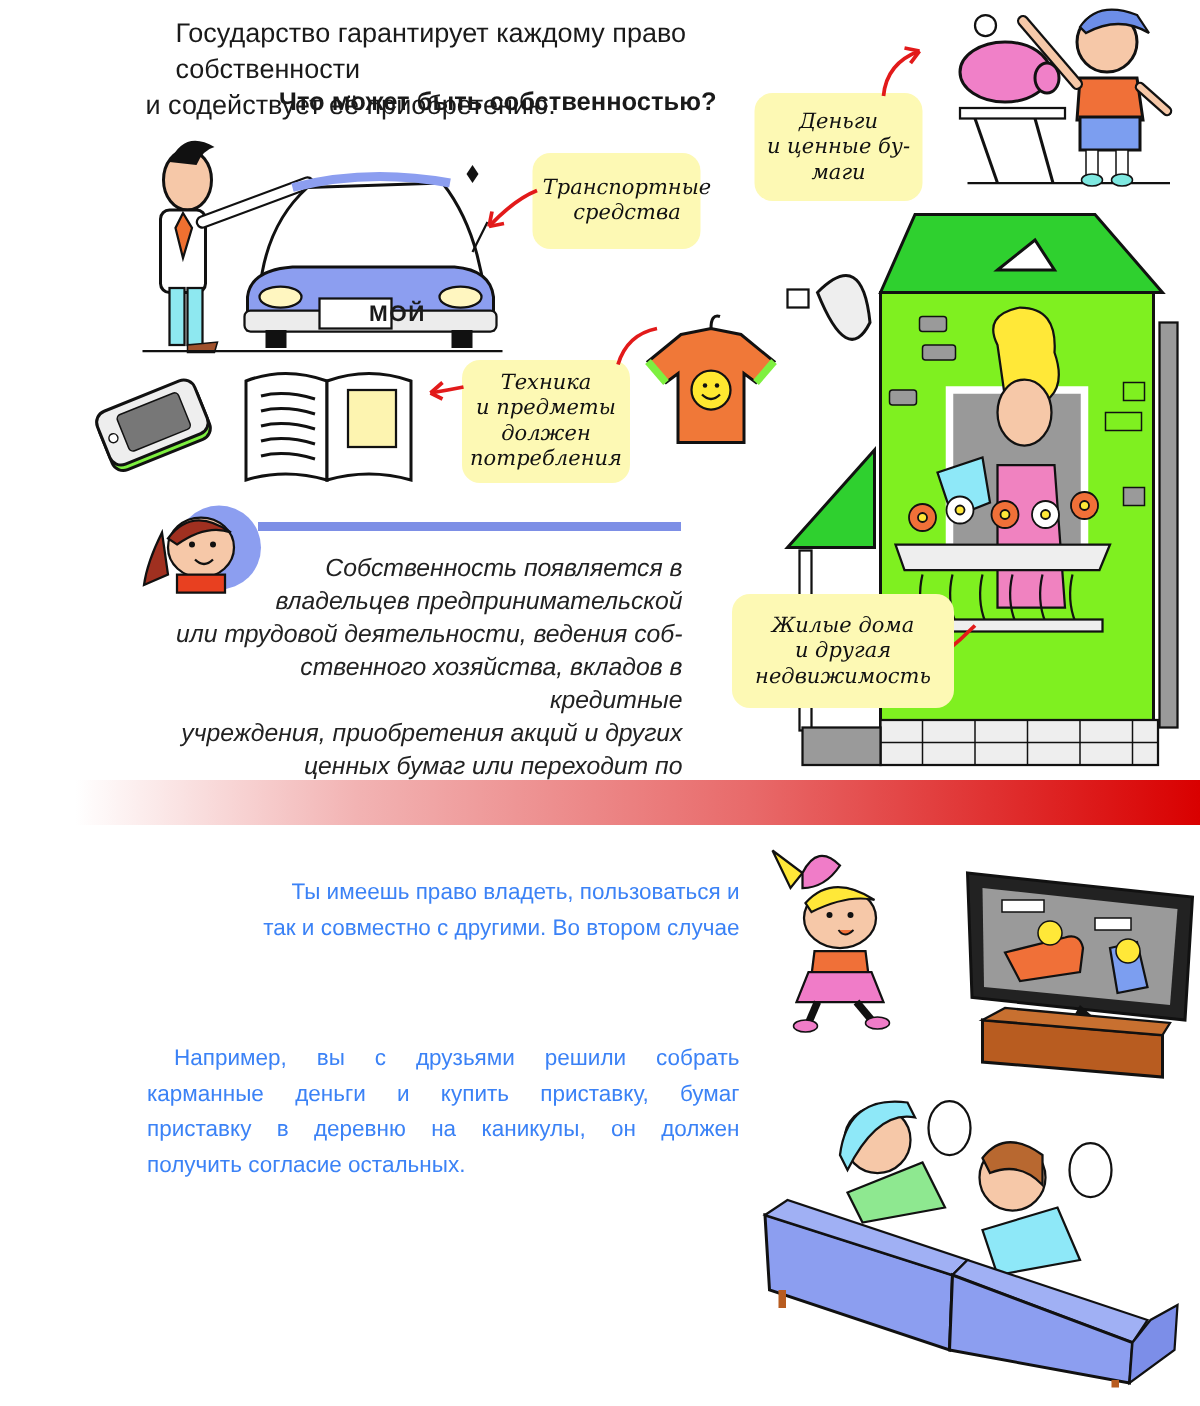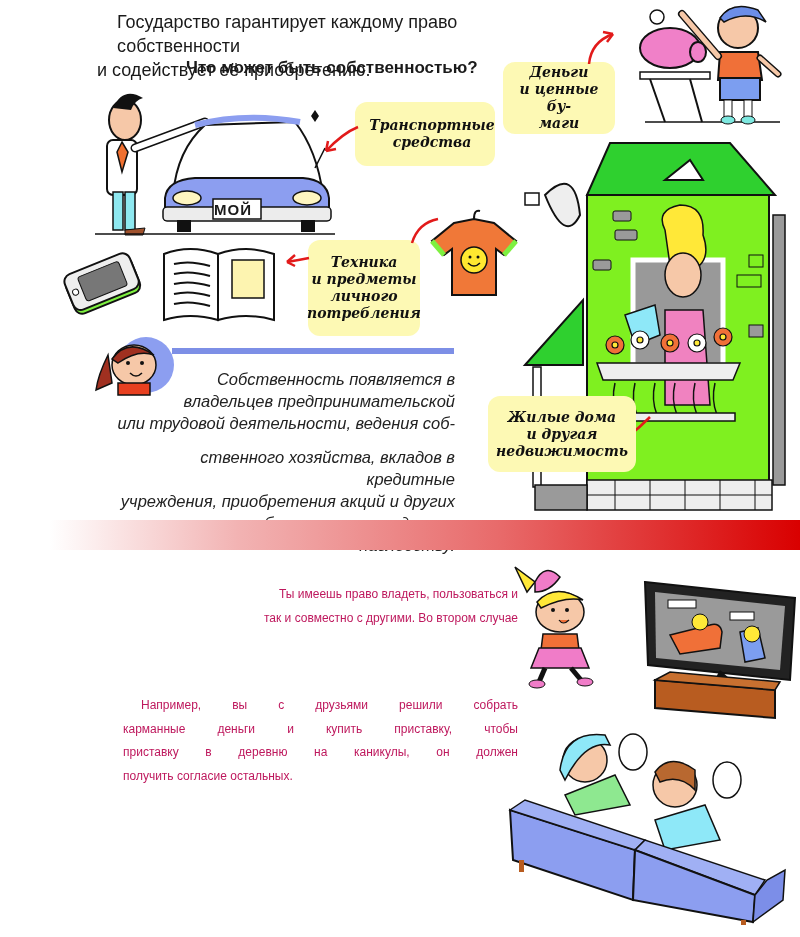--- a/index.html
+++ b/index.html
@@ -1,25 +1,25 @@
 <!DOCTYPE html>
 <html><head>
 <meta charset="utf-8">
 <style>
   html, body { margin:0; padding:0; background:#ffffff; }
   body { width:800px; height:937px; position:relative; overflow:hidden; font-family:"Liberation Sans", sans-serif; color:#1a1a1a; }
   .abs { position:absolute; }
   .intro { left:117px; top:10px; width:460px; font-size:18px; line-height:24px; }
   .intro .l2 { margin-left:-20px; }
   .question { left:186px; top:58px; font-size:17px; font-weight:bold; }
-  .bubble { position:absolute; background:#fdf9b4; border-radius:12px; font-family:"DejaVu Serif", serif; font-style:italic; font-size:14px; line-height:17px; text-align:center; color:#111; display:flex; align-items:center; justify-content:center; padding:4px 6px; box-sizing:border-box;font-weight:bold; }
+  .bubble { position:absolute; background:#fdf9b4; border-radius:12px; font-family:"DejaVu Serif", serif; font-style:italic; font-size:14px; line-height:17px; text-align:center; color:#111; display:flex; align-items:center; justify-content:center; padding:4px 6px; box-sizing:border-box; }
   .quote-bar { left:172px; top:348px; width:282px; height:6px; background:#7d8fe6; }
   .quote { left:170px; top:368px; width:285px; font-size:16.5px; line-height:22px; font-style:italic; text-align:right; color:#222; }
   .divider { left:50px; top:520px; width:750px; height:30px; background:linear-gradient(to right, rgba(255,255,255,1) 0%, #f2b3b3 25%, #e86a6a 60%, #d90000 100%); }
-  .para { font-size:12px; line-height:23.5px; color:#be185d;margin-left:25px; }
+  .para { font-size:15px; line-height:23.5px; color:#3b82f6; }
   .para1 { left:98px; top:583px; width:395px; text-align:right; }
   .para2 { left:98px; top:694px; width:395px; }
   .para2 .ln { display:block; text-align:justify; text-align-last:justify; }
   .para2 .ln.last { text-align-last:left; }
   .para1 .ln { display:block; }
   .para2 .ln:first-child { padding-left:18px; }
   svg { position:absolute; overflow:visible; }
 </style>
 </head>
 <body>
@@ -48,23 +48,23 @@
   <rect x="68" y="127" width="168" height="14" rx="4" fill="#ececec" stroke="#111" stroke-width="1.5"></rect>
   <ellipse cx="92" cy="118" rx="14" ry="7" fill="#fff6c0" stroke="#111" stroke-width="1.5"></ellipse>
   <ellipse cx="212" cy="118" rx="14" ry="7" fill="#fff6c0" stroke="#111" stroke-width="1.5"></ellipse>
   <rect x="118" y="119" width="48" height="20" fill="#fff" stroke="#111" stroke-width="1.5"></rect>
   <rect x="82" y="140" width="14" height="12" fill="#111"></rect>
   <rect x="206" y="140" width="14" height="12" fill="#111"></rect>
   <line x1="0" y1="154" x2="240" y2="154" stroke="#111" stroke-width="1.5"></line>
   <line x1="220" y1="88" x2="230" y2="68" stroke="#111" stroke-width="1.5"></line>
   <path d="M216 36 L220 30 L224 36 L220 42 Z" fill="#111"></path>
 </svg>
-<div class="abs" style="left:214px;top:201px;width:70px;text-align:left;font-size:15px;font-weight:bold;letter-spacing:1px;">МОЙ</div>
-
-<div class="bubble" style="left:355px;top:102px;width:140px;height:64px;padding-left:20px;">
+<div class="abs" style="left:214px;top:201px;width:70px;text-align:right;font-size:15px;font-weight:bold;letter-spacing:1px;">МОЙ</div>
+
+<div class="bubble" style="left:355px;top:102px;width:112px;height:64px;padding-left:20px;">
   <div>
     <div>Транспортные</div>
     <div>средства</div>
   </div>
 </div>
 <svg style="left:318px;top:125px;" width="42" height="30">
     <path d="M40 2 Q25 8 8 26" stroke="#e21a1a" stroke-width="2.5" fill="none"></path>
     <path d="M8 26 L10 16 M8 26 L18 24" stroke="#e21a1a" stroke-width="2.5" fill="none"></path>
   </svg>
 
@@ -116,25 +116,25 @@
   <g stroke="#111" stroke-width="2" fill="none">
     <path d="M14 24 Q30 20 50 26"></path>
       <path d="M14 34 Q30 30 50 36"></path>
       <path d="M14 44 Q30 40 50 46"></path>
       <path d="M14 54 Q30 50 50 56"></path>
       <path d="M14 64 Q30 60 50 66"></path>
   </g>
   <rect x="72" y="20" width="32" height="38" fill="#fdf4b0" stroke="#111" stroke-width="1.5"></rect>
 </svg>
 
-<div class="bubble" style="left:308px;top:240px;width:112px;height:96px;">
+<div class="bubble" style="left:308px;top:240px;width:112px;height:82px;">
   <div>
     <div>Техника</div>
     <div>и предметы</div>
-    <div>личного</div>
+    <div>должен</div>
     <div>потребления</div>
   </div>
 </div>
 <svg style="left:283px;top:252px;" width="28" height="14">
     <path d="M26 6 Q16 8 4 10" stroke="#e21a1a" stroke-width="2.5" fill="none"></path>
     <path d="M4 10 L12 3 M4 10 L12 14" stroke="#e21a1a" stroke-width="2.5" fill="none"></path>
   </svg>
 <svg style="left:410px;top:215px;" width="30" height="30">
     <path d="M2 28 Q8 8 28 4" stroke="#e21a1a" stroke-width="2.5" fill="none"></path>
   </svg>
@@ -232,34 +232,34 @@
   <circle cx="40" cy="28" r="2" fill="#111"></circle>
     <circle cx="54" cy="28" r="2" fill="#111"></circle>
   <path d="M42 38 Q48 44 54 38" stroke="#111" stroke-width="1.5" fill="none"></path>
   <path d="M30 48 L62 48 L62 60 L30 60 Z" fill="#e84020" stroke="#111" stroke-width="1.5"></path>
 </svg>
 <div class="abs quote-bar"></div>
 <div class="abs quote">
   <div>Собственность появляется в</div>
   <div>владельцев предпринимательской</div>
   <div style="margin-left:-60px;">или трудовой деятельности, ведения соб-</div>
-  <div style="margin-left:-60px;margin-top:12px;">ственного хозяйства, вкладов в кредитные</div>
+  <div style="margin-left:-60px;">ственного хозяйства, вкладов в кредитные</div>
   <div style="margin-left:-60px;text-align:right;">учреждения, приобретения акций и других</div>
   <div style="margin-left:-60px;">ценных бумаг или переходит по наследству.</div>
 </div>
 
 <div class="abs divider"></div>
 
 <div class="abs para para1">
   <span class="ln">Ты имеешь право владеть, пользоваться и</span>
   <span class="ln">так и совместно с другими. Во втором случае</span>
 </div>
 <div class="abs para para2">
   <span class="ln">Например, вы с друзьями решили собрать</span>
-  <span class="ln">карманные деньги и купить приставку, чтобы</span>
+  <span class="ln">карманные деньги и купить приставку, бумаг</span>
   <span class="ln">приставку в деревню на каникулы, он должен</span>
   <span class="ln last">получить согласие остальных.</span>
 </div>
 
 <svg style="left:505px;top:562px;" width="100" height="130" viewBox="0 0 100 130">
   <path d="M10 5 L22 30 L30 20 Z" fill="#ffe838" stroke="#111" stroke-width="1.5"></path>
   <path d="M30 20 Q40 0 55 15 Q45 30 30 30 Z" fill="#f07cc8" stroke="#111" stroke-width="1.5"></path>
   <ellipse cx="55" cy="50" rx="24" ry="20" fill="#f6c8a8" stroke="#111" stroke-width="1.5"></ellipse>
   <path d="M32 40 Q50 20 78 38 Q60 34 36 46 Z" fill="#ffe838" stroke="#111" stroke-width="1.5"></path>
   <circle cx="48" cy="48" r="2" fill="#111"></circle>

